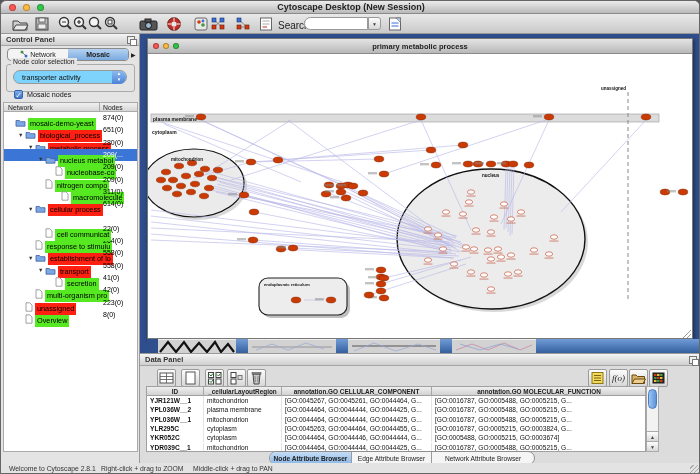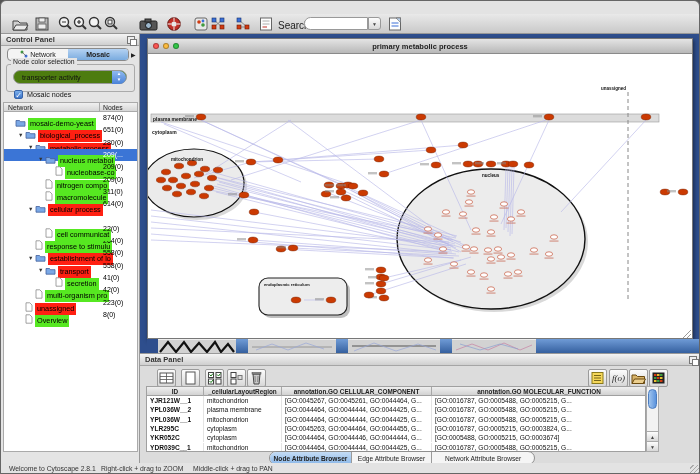--- a/index.html
+++ b/index.html
@@ -25,21 +25,21 @@
   .phead{left:0;top:0;width:100%;height:12px;background:linear-gradient(#f4f4f4,#cfcfcf);
          border-bottom:1px solid #a5a5a5;font-size:7.5px;font-weight:bold;color:#333;line-height:12px;padding-left:5px;}
   .floatico{top:2px;width:8px;height:8px;border:1px solid #777;background:#eee;}
   .floatico:before{content:"";position:absolute;left:2px;top:2px;width:5px;height:5px;border:1px solid #777;background:#fff;}
   #tabbar{left:6px;top:14px;width:122px;height:13px;border:1px solid #8a8a8a;border-radius:4px;background:#f4f4f4;display:flex;}
   .tab{flex:1;font-size:7px;color:#222;text-align:center;line-height:12px;overflow:hidden;white-space:nowrap;}
   .tab.sel{background:linear-gradient(#b4d2f2,#7aabdf);border-radius:0 3px 3px 0;font-weight:bold;}
   #tabarrow{left:130px;top:17px;font-size:6px;color:#222;}
   #groupbox{left:5px;top:30px;width:129px;height:28px;border:1px solid #aaa;border-radius:3px;}
   #grouptitle{left:10px;top:24px;font-size:6.8px;color:#222;background:#e4e4e4;padding:0 2px;}
-  #combo{left:12px;top:36px;width:114px;height:14px;background:#4d7c0f;border:1px solid #999;border-radius:7px;}
+  #combo{left:12px;top:36px;width:114px;height:14px;background:#7dd3fc;border:1px solid #999;border-radius:7px;}
   #combo .cval{left:8px;top:0;font-size:7.2px;line-height:13px;color:#111;}
   #combo .cap{right:0px;top:0px;width:14px;height:12.5px;background:linear-gradient(#8fb9ef,#4a82d8);
               border-radius:0 7px 7px 0;color:#fff;font-size:4.5px;text-align:center;line-height:6px;}
   #checkbox{left:13px;top:56px;width:9px;height:9px;background:linear-gradient(#7db0ec,#3c74c8);border:1px solid #3663a8;
             border-radius:2px;color:#fff;font-size:8px;line-height:9px;text-align:center;}
   #checklbl{left:26px;top:56px;font-size:7.2px;color:#111;}
   #treehead{left:2px;top:68px;width:135px;height:10px;background:linear-gradient(#f0f0f0,#d6d6d6);
             border:1px solid #aaa;font-size:6.8px;color:#222;}
   #treebox{left:2px;top:78px;width:135px;height:340px;background:#fff;border:1px solid #aaa;border-top:none;overflow:hidden;}
   .trow{position:absolute;left:0;width:100%;height:12px;white-space:nowrap;}
@@ -84,20 +84,26 @@
   #statusbar{left:0;top:462px;width:700px;height:12px;background:#e3e3e3;}
   .stxt{top:2px;font-size:6.8px;color:#333;}
   #grip{right:2px;top:2px;width:9px;height:9px;background:
         repeating-linear-gradient(135deg,transparent 0 2px,#aaa 2px 3px);}
 </style>
 </head>
 <body>
 
 <div id="win">
 
+  <div id="titlebar" class="abs">
+    <span class="light abs" style="left:8px;background:#fc5753"></span>
+    <span class="light abs" style="left:22px;background:#fdbc40"></span>
+    <span class="light abs" style="left:36px;background:#33c748"></span>
+    <div class="title">Cytoscape Desktop (New Session)</div>
+  </div>
 
   <div id="toolbar" class="abs">
     <svg class="abs tbtn" style="left:10px" width="18" height="16">
         <path d="M2,5 h5 l2,2 h7 v7 h-14 z" fill="#cfcfcf" stroke="#444" stroke-width="1"></path>
         <path d="M2,14 l3,-5 h12 l-3,5 z" fill="#eaeaea" stroke="#444" stroke-width="1"></path>
       </svg>
     <svg class="abs tbtn" style="left:33px" width="16" height="16">
         <rect x="2" y="2" width="12" height="12" fill="#b9b9b9" stroke="#444"></rect>
         <rect x="5" y="2" width="6" height="4" fill="#eee" stroke="#444" stroke-width="0.7"></rect>
         <rect x="4" y="8" width="8" height="5" fill="#eee" stroke="#444" stroke-width="0.7"></rect>
@@ -219,21 +225,21 @@
             </svg></span><span class="tlabel bg-red">metabolic process</span><span class="tcount">280(0)</span></div>
         <div class="trow sel" style="top: 36.9px;"><span style="display:inline-block;width:34px"></span><span class="arr">▼</span><span><svg class="ticon" width="11" height="9">
               <path d="M1,2.5 h3.5 l1,1.2 h4.5 v4.5 h-9 z" fill="#7aa8e6" stroke="#44619c" stroke-width="0.8"></path>
             </svg></span><span class="tlabel bg-green">nucleus metabol</span><span class="tcount">209(...</span></div>
         <div class="trow" style="top: 49.2px;"><span style="display:inline-block;width:44px"></span><span class="arr"></span><span><svg class="ticon" width="8" height="10">
               <path d="M1,0.8 h3.8 l2.2,2.2 v6.2 h-6 z" fill="#fff" stroke="#8a8a8a" stroke-width="0.8"></path>
             </svg></span><span class="tlabel bg-green">nucleobase-co</span><span class="tcount">209(0)</span></div>
         <div class="trow" style="top: 61.5px;"><span style="display:inline-block;width:34px"></span><span class="arr"></span><span><svg class="ticon" width="8" height="10">
               <path d="M1,0.8 h3.8 l2.2,2.2 v6.2 h-6 z" fill="#fff" stroke="#8a8a8a" stroke-width="0.8"></path>
             </svg></span><span class="tlabel bg-green">nitrogen compo</span><span class="tcount">209(0)</span></div>
-        <div class="trow" style="top: 73.8px;"><span style="display:inline-block;width:34px"></span><span class="arr"></span><span><svg class="ticon" width="8" height="10">
+        <div class="trow" style="top: 73.8px; padding-left: 16px;"><span style="display:inline-block;width:34px"></span><span class="arr"></span><span><svg class="ticon" width="8" height="10">
               <path d="M1,0.8 h3.8 l2.2,2.2 v6.2 h-6 z" fill="#fff" stroke="#8a8a8a" stroke-width="0.8"></path>
             </svg></span><span class="tlabel bg-green">macromolecule</span><span class="tcount">311(0)</span></div>
         <div class="trow" style="top: 86.1px;"><span style="display:inline-block;width:24px"></span><span class="arr">▼</span><span><svg class="ticon" width="11" height="9">
               <path d="M1,2.5 h3.5 l1,1.2 h4.5 v4.5 h-9 z" fill="#7aa8e6" stroke="#44619c" stroke-width="0.8"></path>
             </svg></span><span class="tlabel bg-red">cellular process</span><span class="tcount">614(0)</span></div>
         <div class="trow" style="top: 123px;"><span style="display:inline-block;width:24px"></span><span class="arr"></span><span><svg class="ticon" width="8" height="10">
               <path d="M1,0.8 h3.8 l2.2,2.2 v6.2 h-6 z" fill="#fff" stroke="#8a8a8a" stroke-width="0.8"></path>
             </svg></span><span class="tlabel bg-green">response to stimulu</span><span class="tcount">264(0)</span></div>
         <div class="trow" style="top: 110.7px;"><span style="display:inline-block;width:34px"></span><span class="arr"></span><span><svg class="ticon" width="8" height="10">
               <path d="M1,0.8 h3.8 l2.2,2.2 v6.2 h-6 z" fill="#fff" stroke="#8a8a8a" stroke-width="0.8"></path>

